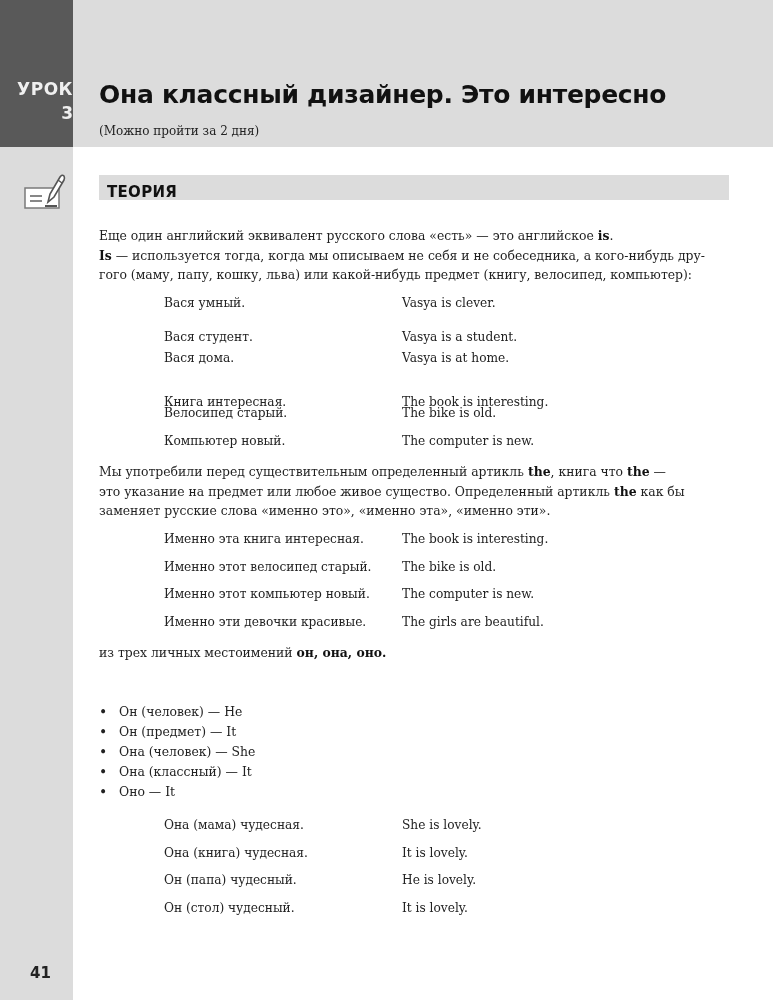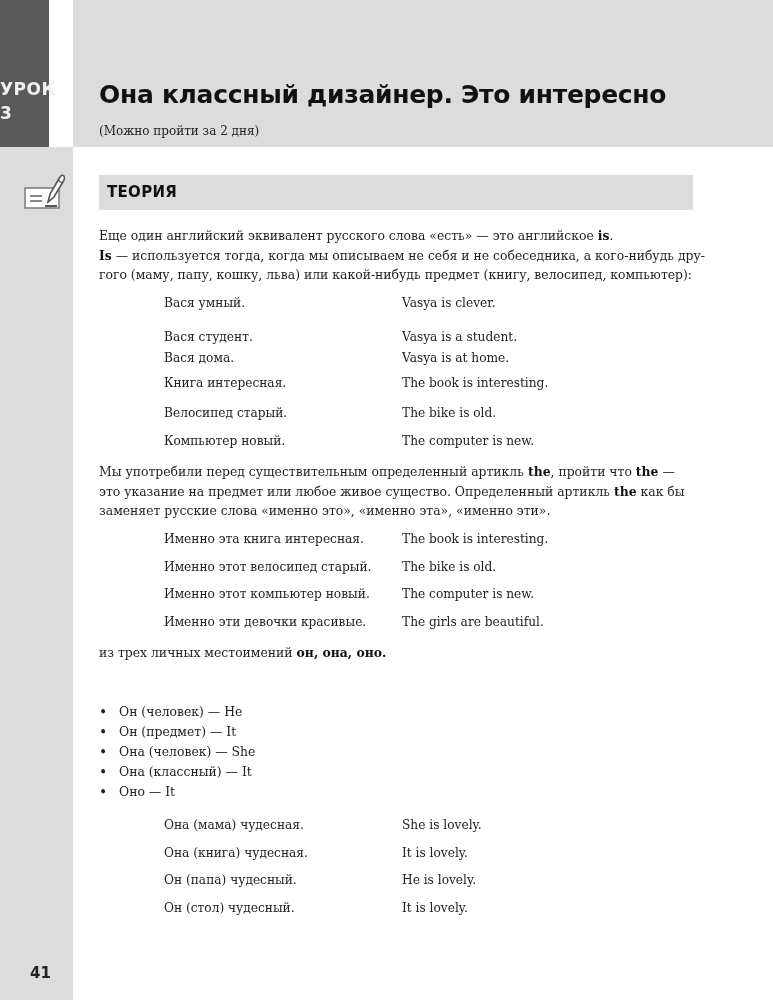--- a/index.html
+++ b/index.html
@@ -1,30 +1,30 @@
 <!DOCTYPE html>
 <html><head>
 <meta charset="utf-8">
 <style>
   html, body { margin:0; padding:0; }
   body { width:773px; height:1000px; position:relative; background:#ffffff; overflow:hidden;
          font-family:"DejaVu Serif", serif; color:#1a1a1a; }
-  .lesson-block { position:absolute; left:0; top:0; width:49px; height:147px; background:#595959;
-         color:#f0f0f0; font-family:"DejaVu Sans", sans-serif; font-weight:bold; text-align:left; }
+  .lesson-block { position:absolute; left:0; top:0; width:73px; height:147px; background:#595959;
+         color:#f0f0f0; font-family:"DejaVu Sans", sans-serif; font-weight:bold; text-align:right; }
   .lesson-block .l1 { position:absolute; top:79px; left:0; width:73px; font-size:17px; letter-spacing:0.5px; }
   .lesson-block .l2 { position:absolute; top:103px; left:0; width:73px; font-size:17px; }
   .header-band { position:absolute; left:73px; top:0; width:700px; height:147px; background:#dcdcdc; }
   .title { position:absolute; left:99px; top:80px; font-family:"DejaVu Sans", sans-serif; font-weight:bold;
            font-size:25px; color:#111; letter-spacing:-0.3px; white-space:nowrap; }
   .subtitle { position:absolute; left:99px; top:124px; font-size:12px; color:#222; white-space:nowrap; }
   .sidebar { position:absolute; left:0; top:147px; width:73px; height:853px; background:#dcdcdc; }
   .icon { position:absolute; left:24px; top:172px; width:42px; height:40px; }
   .page-num { position:absolute; left:30px; top:964px; font-family:"DejaVu Sans", sans-serif; font-weight:bold;
               font-size:15px; color:#222; }
-  .theory-bar { position:absolute; left:99px; top:175px; width:594px; height:35px; background:#dcdcdc; }
+  .theory-bar { position:absolute; left:99px; top:175px; width:594px; height:25px; background:#dcdcdc;padding-left:36px; }
   .theory-bar span { position:absolute; left:8px; top:8px; font-family:"DejaVu Sans", sans-serif; font-weight:bold;
               font-size:15px; color:#111; letter-spacing:0.3px; }
   .para { position:absolute; left:99px; width:600px; font-size:12.4px; line-height:19.5px; color:#1f1f1f; white-space:nowrap; }
   .para b { color:#111;text-align:center; }
   .row { position:absolute; left:164px; font-size:12.2px; color:#222; white-space:nowrap; }
   .row .en { position:absolute; left:238px; top:0; }
   .bullets { position:absolute; left:99px; top:702px; font-size:12.4px; line-height:20px; color:#222; }
   .bullets div { position:relative; padding-left:20px; white-space:nowrap; }
   .bullets div::before { content:"•"; position:absolute; left:0; top:0; font-size:14px; }
 </style>
@@ -58,27 +58,27 @@
 <div class="para" style="top:226px;">
   <div><span>Еще один английский эквивалент русского слова «есть» — это английское </span><b>is</b><span>.</span></div>
   <div><b>Is</b><span> — используется тогда, когда мы описываем не себя и не собеседника, а кого-нибудь дру-</span></div>
   <div>гого (маму, папу, кошку, льва) или какой-нибудь предмет (книгу, велосипед, компьютер):</div>
 </div>
 
 <div id="ex1">
     <div class="row" style="top: 296px;"><span>Вася умный.</span><span class="en">Vasya is clever.</span></div>
     <div class="row" style="top: 330px;"><span>Вася студент.</span><span class="en">Vasya is a student.</span></div>
     <div class="row" style="top: 351px;"><span>Вася дома.</span><span class="en">Vasya is at home.</span></div>
-    <div class="row" style="top: 376px;"><span>Книга интересная.</span><span class="en">The book is interesting.</span></div>
+    <div class="row" style="top: 395px;"><span>Книга интересная.</span><span class="en">The book is interesting.</span></div>
     <div class="row" style="top: 406px;"><span>Велосипед старый.</span><span class="en">The bike is old.</span></div>
     <div class="row" style="top: 433.5px;"><span>Компьютер новый.</span><span class="en">The computer is new.</span></div>
   </div>
 
 <div class="para" style="top:462px;">
-  <div><span>Мы употребили перед существительным определенный артикль </span><b>the</b><span>, пройти что </span><b>the</b><span> —</span></div>
+  <div><span>Мы употребили перед существительным определенный артикль </span><b>the</b><span>, книга что </span><b>the</b><span> —</span></div>
   <div><span>это указание на предмет или любое живое существо. Определенный артикль </span><b>the</b><span> как бы</span></div>
   <div>заменяет русские слова «именно это», «именно эта», «именно эти».</div>
 </div>
 
 <div id="ex2">
     <div class="row" style="top: 532px;"><span>Именно эта книга интересная.</span><span class="en">The book is interesting.</span></div>
     <div class="row" style="top: 559.7px; text-align: center;"><span>Именно этот велосипед старый.</span><span class="en">The bike is old.</span></div>
     <div class="row" style="top: 587.4px;"><span>Именно этот компьютер новый.</span><span class="en">The computer is new.</span></div>
     <div class="row" style="top: 615.1px;"><span>Именно эти девочки красивые.</span><span class="en">The girls are beautiful.</span></div>
   </div>

